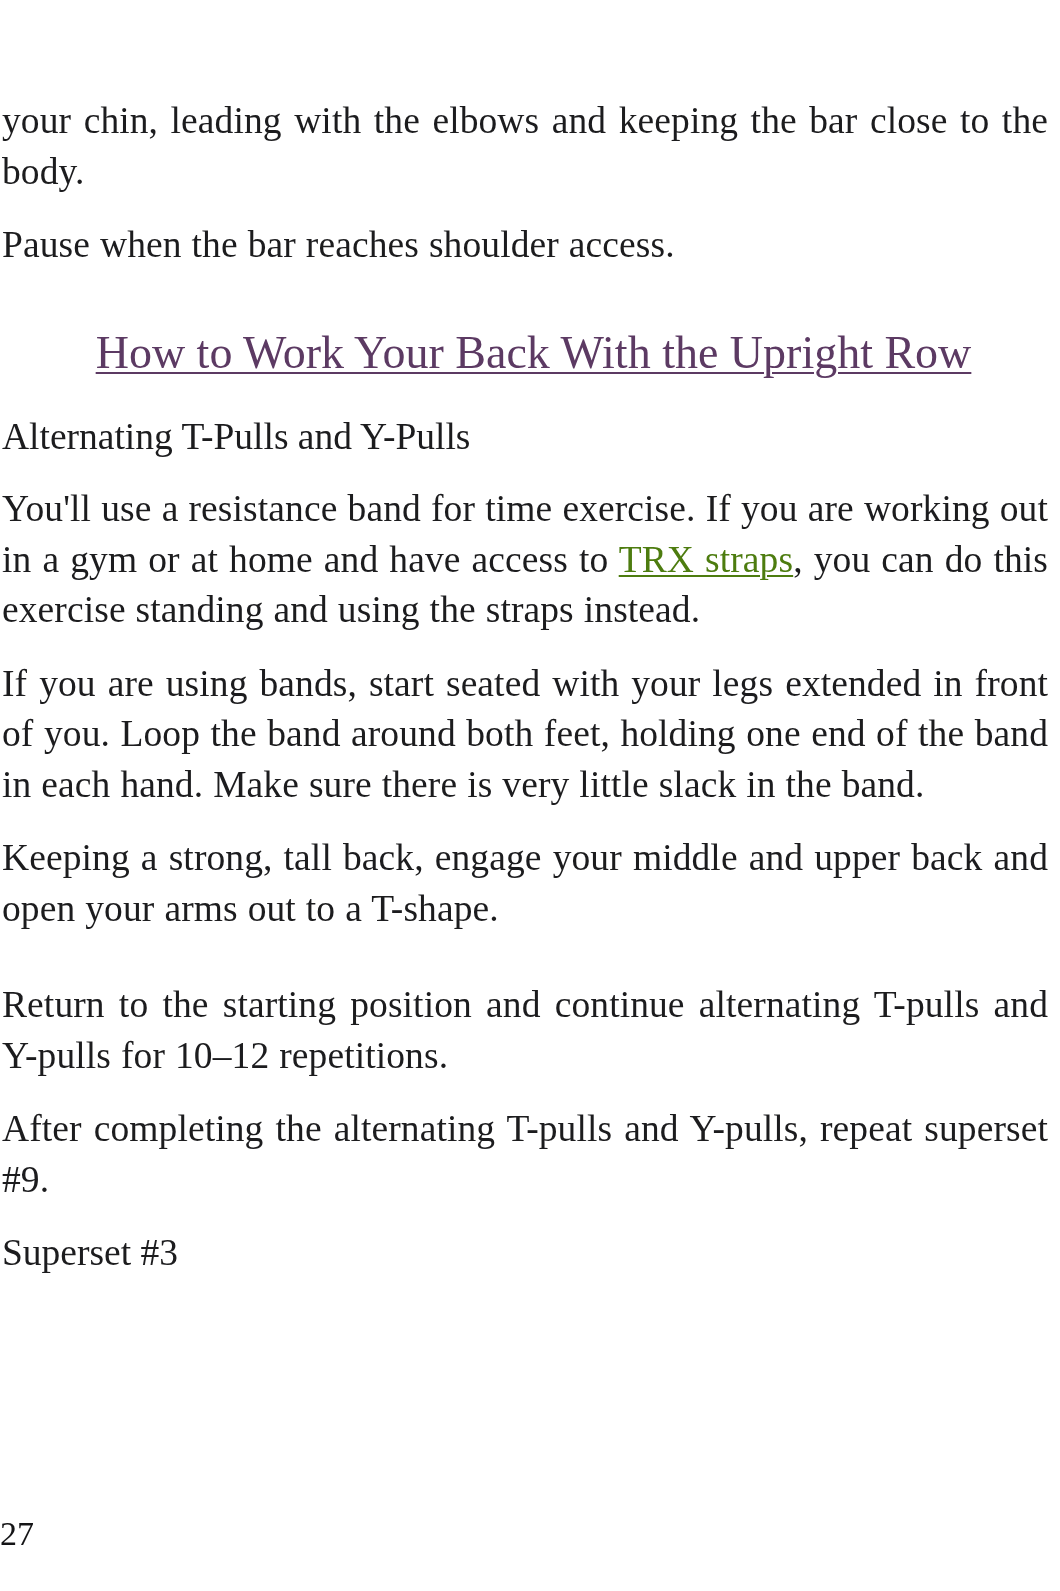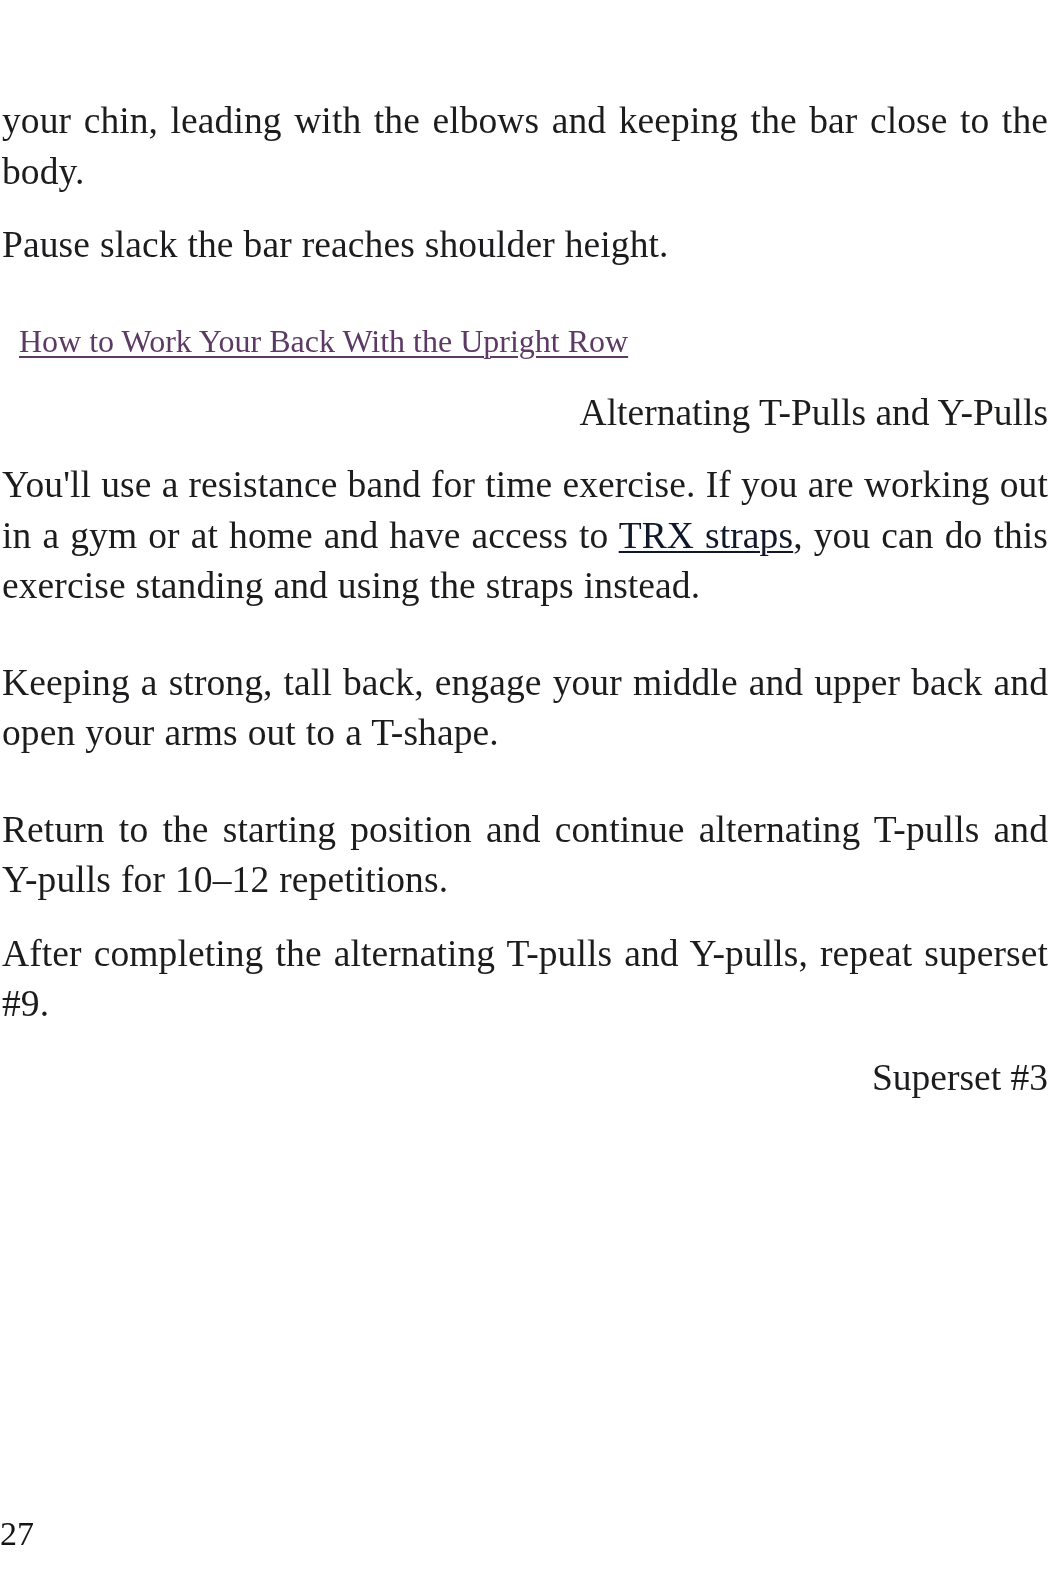--- a/index.html
+++ b/index.html
@@ -49,46 +49,46 @@
     text-align: left;
   }
 
   
   .gap-sm { height: 22px; }
   .gap-md { height: 23px; }
 
   
   .heading-link-wrap {
     padding-left: 17px;
-    margin: 0;
-    font-size: 32px;
+    margin: 12px;
+    font-size: 46px;
     line-height: 50px;
-    text-align: left;
+    text-align: center;
   }
   a.doc-link {
     color: #5c3a63;
     text-decoration: underline;
     text-decoration-thickness: 2px;
     text-underline-offset: 4px;
     cursor: pointer;
   }
   a.inline-link {
-    color: #0f172a;
+    color: #4d7c0f;
     text-decoration: underline;
     text-decoration-thickness: 2px;
     text-underline-offset: 3px;
     cursor: pointer;
     margin-top: 40px;
   }
 
   .subhead {
     margin: 0;
     font-size: 37.5px;
     line-height: 50.5px;
-    text-align: right;
+    text-align: left;
     color: #1c1c1e;
   }
 
   .page-number {
     position: absolute;
     left: 0;
     top: 1514px;
     width: 1060px;
     font-size: 34px;
     line-height: 40px;
@@ -99,41 +99,42 @@
 <body>
 
 <div class="page">
 
   <div class="content">
 
     <p class="para">your chin, leading with the elbows and keeping the bar close to the body.</p>
 
     <div class="gap-md"></div>
 
-    <p class="para last-left">Pause slack the bar reaches shoulder height.</p>
+    <p class="para last-left">Pause when the bar reaches shoulder access.</p>
 
     <div class="gap-md"></div>
 
 
     <div class="gap-sm"></div>
 
     <div class="heading-link-wrap">
       <a class="doc-link">How to Work Your Back With the Upright Row</a>
     </div>
 
     <div class="gap-sm"></div>
 
     <p class="subhead">Alternating T-Pulls and Y-Pulls</p>
 
     <div class="gap-sm"></div>
 
     <p class="para"><span>You'll use a resistance band for time exercise. If you are working out in a gym or at home and have access to </span><a class="inline-link">TRX straps</a><span>, you can do this exercise standing and using the straps instead.</span></p>
 
     <div class="gap-md"></div>
 
+    <p class="para">If you are using bands, start seated with your legs extended in front of you. Loop the band around both feet, holding one end of the band in each hand. Make sure there is very little slack in the band.</p>
 
     <div class="gap-md"></div>
 
     <p class="para">Keeping a strong, tall back, engage your middle and upper back and open your arms out to a T-shape.</p>
 
     <div class="gap-md"></div>
 
 
     <div class="gap-md"></div>
 

